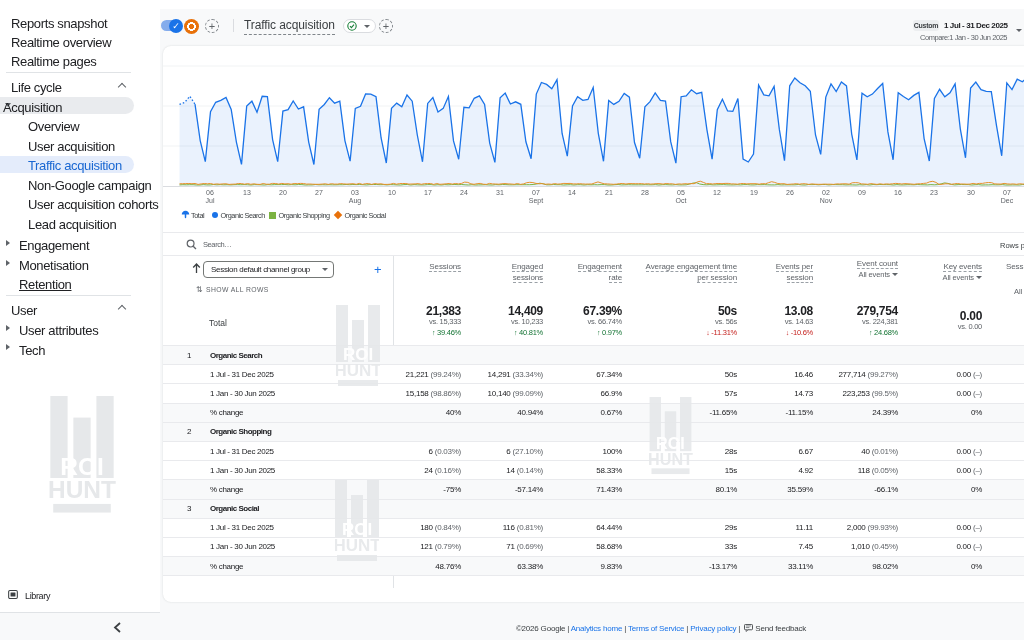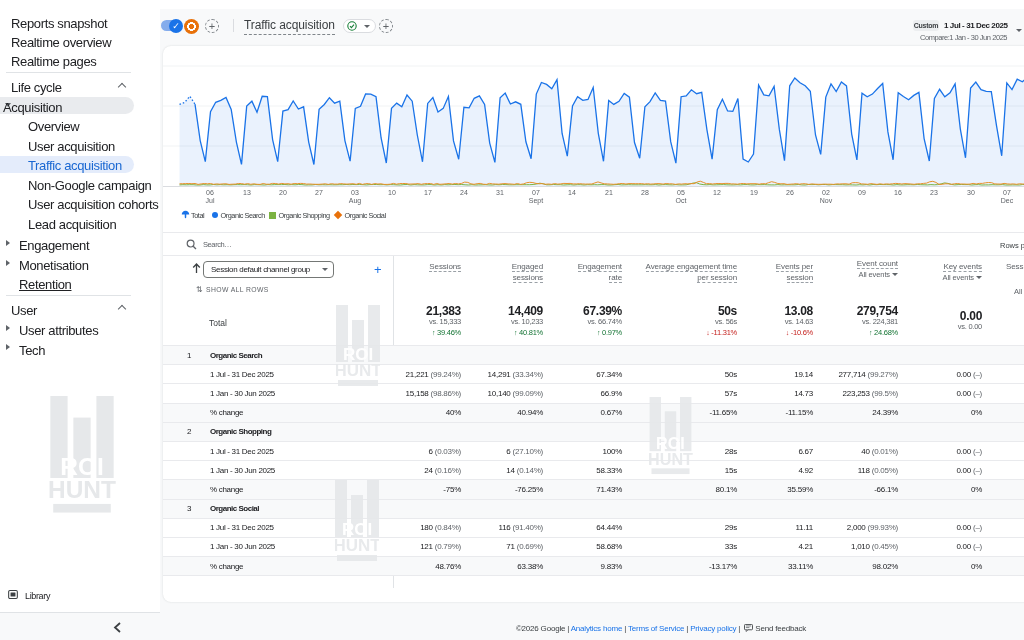--- a/index.html
+++ b/index.html
@@ -216,21 +216,21 @@
         <td></td>
         <td></td>
         <td></td>
       </tr>
 <tr style="background:#fff;">
         <td class="c0"><span class="dl">1 Jul - 31 Dec 2025</span></td>
         <td>21,221 <span class="gy">(99.24%)</span></td>
         <td>14,291 <span class="gy">(33.34%)</span></td>
         <td>67.34%</td>
         <td>50s</td>
-        <td>19.14</td>
+        <td>16.46</td>
         <td>277,714 <span class="gy">(99.27%)</span></td>
         <td>0.00 <span class="gy">(–)</span></td>
         <td></td>
       </tr>
 <tr style="background:#fff;">
         <td class="c0"><span class="dl">1 Jan - 30 Jun 2025</span></td>
         <td>15,158 <span class="gy">(98.86%)</span></td>
         <td>10,140 <span class="gy">(99.09%)</span></td>
         <td>66.9%</td>
         <td>57s</td>
@@ -279,21 +279,21 @@
         <td>58.33%</td>
         <td>15s</td>
         <td>4.92</td>
         <td>118 <span class="gy">(0.05%)</span></td>
         <td>0.00 <span class="gy">(–)</span></td>
         <td></td>
       </tr>
 <tr style="background:#f8f9fa;">
         <td class="c0"><span class="dl">% change</span></td>
         <td>-75%</td>
-        <td>-76.25%</td>
+        <td>-57.14%</td>
         <td>71.43%</td>
         <td>80.1%</td>
         <td>35.59%</td>
         <td>-66.1%</td>
         <td>0%</td>
         <td></td>
       </tr>
 <tr style="background:#f8f9fa;">
         <td class="c0"><span class="rn">3</span><span class="gl">Organic Social</span></td>
         <td></td>
@@ -301,35 +301,35 @@
         <td></td>
         <td></td>
         <td></td>
         <td></td>
         <td></td>
         <td></td>
       </tr>
 <tr style="background:#fff;">
         <td class="c0"><span class="dl">1 Jul - 31 Dec 2025</span></td>
         <td>180 <span class="gy">(0.84%)</span></td>
-        <td>116 <span class="gy">(91.40%)</span></td>
+        <td>116 <span class="gy">(0.81%)</span></td>
         <td>64.44%</td>
         <td>29s</td>
         <td>11.11</td>
         <td>2,000 <span class="gy">(99.93%)</span></td>
         <td>0.00 <span class="gy">(–)</span></td>
         <td></td>
       </tr>
 <tr style="background:#fff;">
         <td class="c0"><span class="dl">1 Jan - 30 Jun 2025</span></td>
         <td>121 <span class="gy">(0.79%)</span></td>
         <td>71 <span class="gy">(0.69%)</span></td>
         <td>58.68%</td>
         <td>33s</td>
-        <td>4.21</td>
+        <td>7.45</td>
         <td>1,010 <span class="gy">(0.45%)</span></td>
         <td>0.00 <span class="gy">(–)</span></td>
         <td></td>
       </tr>
 <tr style="background:#f8f9fa;">
         <td class="c0"><span class="dl">% change</span></td>
         <td>48.76%</td>
         <td>63.38%</td>
         <td>9.83%</td>
         <td>-13.17%</td>

